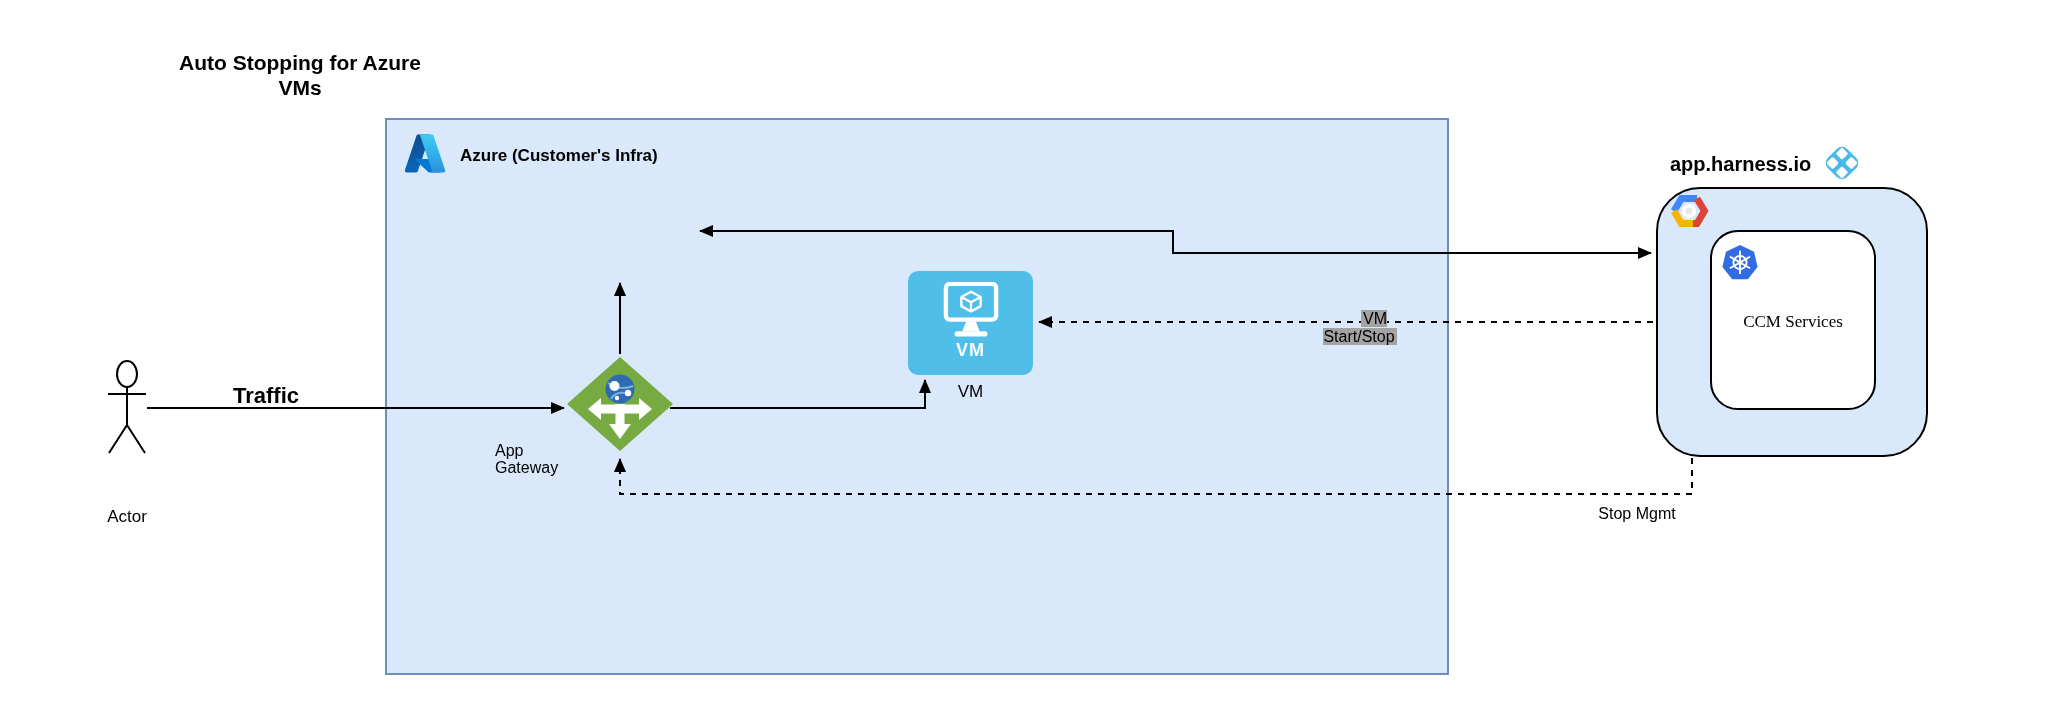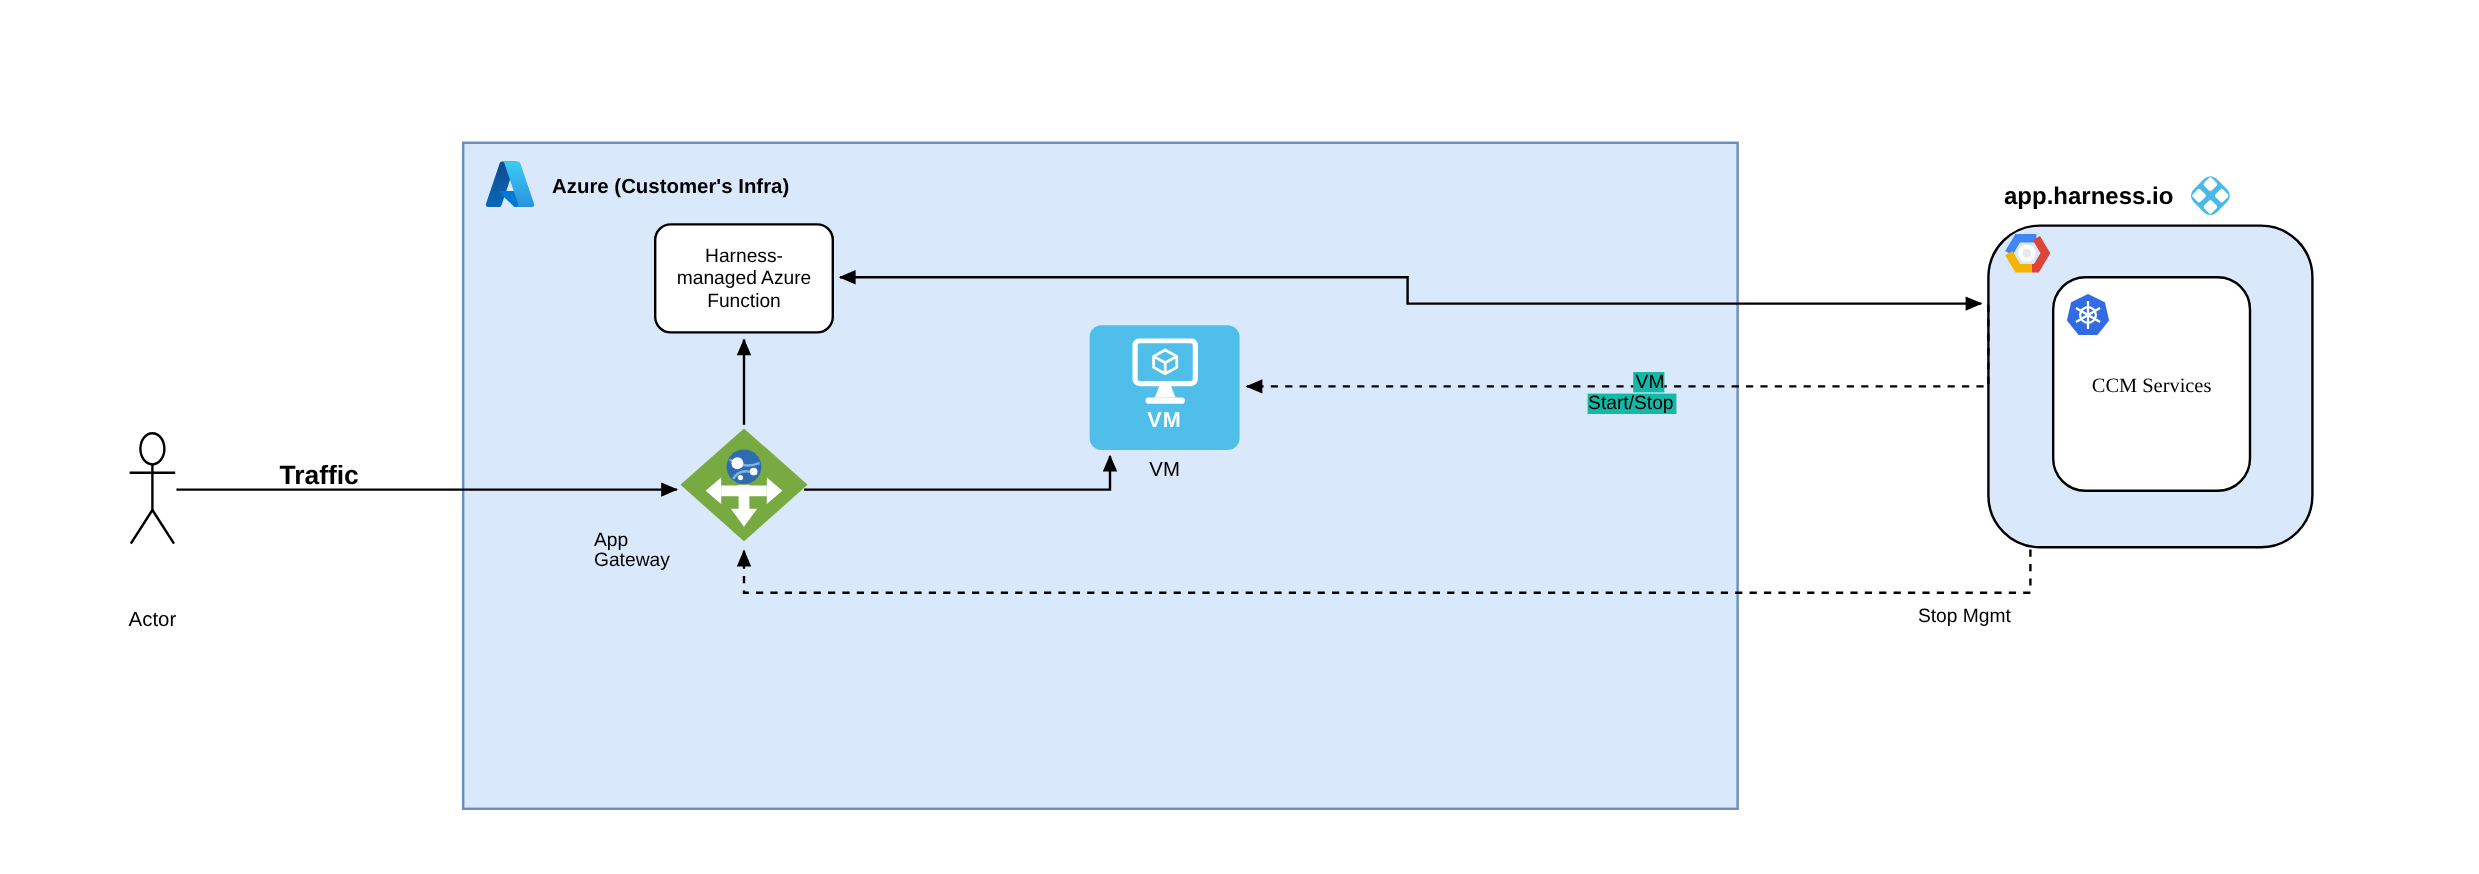--- a/index.html
+++ b/index.html
@@ -35,21 +35,21 @@
   .harness-label{left:1670px;top:153px;font-size:20px;font-weight:bold;text-align:right;}
   .harness-logo{left:1820px;top:141px;width:44px;height:44px;}
   .harness-box{left:1656px;top:187px;width:272px;height:270px;background:#dae8fc;border:2px solid #000;border-radius:44px;box-sizing:border-box;}
   .gcp-logo{left:1668px;top:194px;width:42px;height:36px;}
   .ccm-box{left:1710px;top:230px;width:166px;height:180px;background:#fff;border:2px solid #000;border-radius:28px;box-sizing:border-box;}
   .k8s-logo{left:1722px;top:245px;width:36px;height:36px;}
   .ccm-label{left:1710px;top:312px;width:166px;font-size:17px;text-align:center;font-family:Liberation Serif, serif;}
 
   .traffic-label{left:216px;top:383px;width:100px;font-size:22px;font-weight:bold;text-align:center;}
   .vmss-label{left:1300px;top:310px;width:120px;font-size:16px;text-align:center;}
-  .vmss-label span{background:#14b8a6;padding:0 2px;margin-left:28px;}
+  .vmss-label span{background:#a3a3a3;padding:0 2px;margin-left:28px;}
   .rulemgmt-label{left:1577px;top:505px;width:120px;font-size:16px;text-align:center;}
 </style>
 </head>
 <body>
 
 <div class="canvas">
 
   <div class="abs azure-box"></div>
 
   <div class="abs harness-box"></div>
@@ -79,25 +79,20 @@
         <stop offset="0" stop-color="#3ccbf4"></stop>
           <stop offset="1" stop-color="#2892df"></stop>
       </linearGradient>
     </defs>
     <path fill="url(#azg1)" d="M33.34 6.54h26.04l-27.03 80.09a4.15 4.15 0 0 1-3.93 2.82H8.15a4.15 4.15 0 0 1-3.93-5.47L29.4 9.37a4.15 4.15 0 0 1 3.94-2.83z"></path>
     <path fill="#0078d4" d="M71.18 60.26H29.88a1.91 1.91 0 0 0-1.3 3.31l26.53 24.77a4.17 4.17 0 0 0 2.85 1.12h23.38z"></path>
     <path fill="url(#azg2)" d="M66.6 9.36a4.15 4.15 0 0 0-3.93-2.82H33.65a4.15 4.15 0 0 1 3.93 2.82l25.27 74.72a4.15 4.15 0 0 1-3.93 5.47h29.02a4.15 4.15 0 0 0 3.93-5.47z"></path>
   </svg>
   <div class="abs azure-label">Azure (Customer's Infra)</div>
 
-  <div class="abs func-box">
-    <div class="prewrap">Harness-
-managed Azure
-Function</div>
-  </div>
 
   <div class="abs vm-node">
     <svg width="62" height="56" viewBox="0 0 64 58">
       <rect x="6" y="2" width="52" height="37" rx="4" fill="none" stroke="#fff" stroke-width="4.5"></rect>
       <path d="M32 10 L42 15.5 V25 L32 30.5 L22 25 V15.5 Z" fill="none" stroke="#fff" stroke-width="2.4" stroke-linejoin="round"></path>
       <path d="M22 15.5 L32 21 L42 15.5 M32 21 V30.5" fill="none" stroke="#fff" stroke-width="2.4" stroke-linejoin="round"></path>
       <path d="M27 41 h10 l4 10 h-18 Z" fill="#fff"></path>
       <rect x="15" y="51" width="34" height="5.5" rx="2.7" fill="#fff"></rect>
     </svg>
     <div class="vm-icon-text">VM</div>
@@ -158,14 +153,16 @@
     <circle cx="17" cy="16.5" r="2.1" fill="#fff"></circle>
   </svg>
   <div class="abs ccm-label">CCM Services</div>
 
   <div class="abs traffic-label">Traffic</div>
   <div class="abs vmss-label">
     <span>VM Start/Stop</span>
   </div>
   <div class="abs rulemgmt-label">Stop Mgmt</div>
 
+  <div class="abs title prewrap">Auto Stopping for Azure
+VMs</div>
 
 </div>
 
 </body></html>

